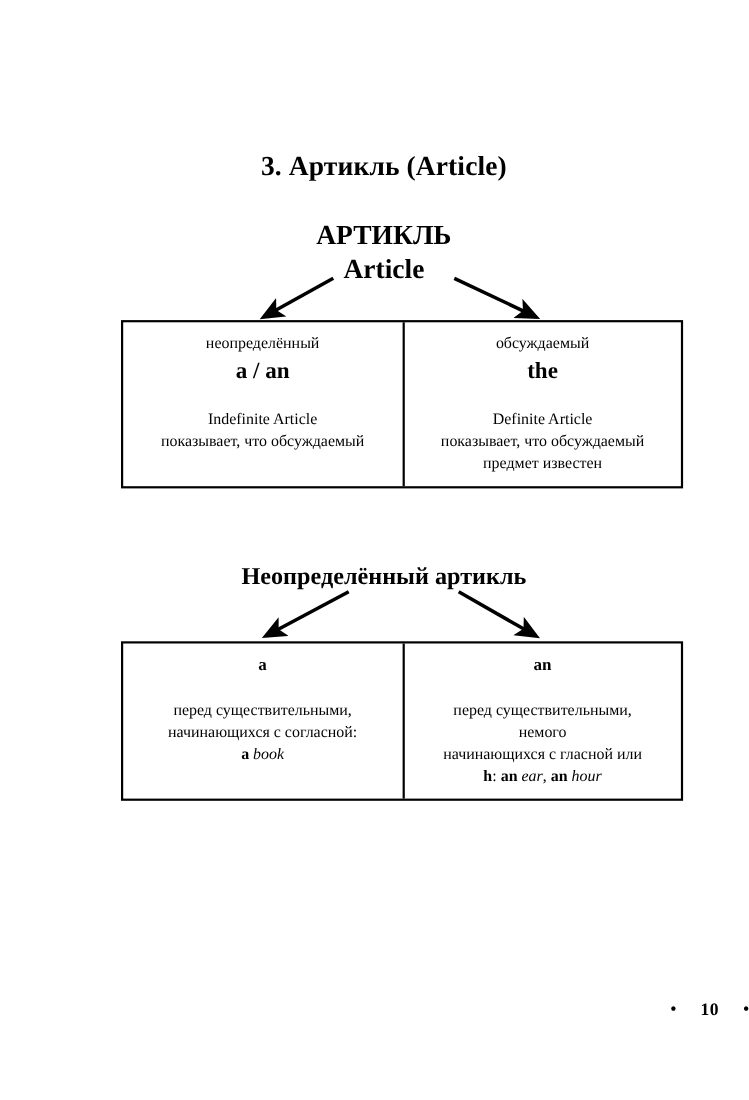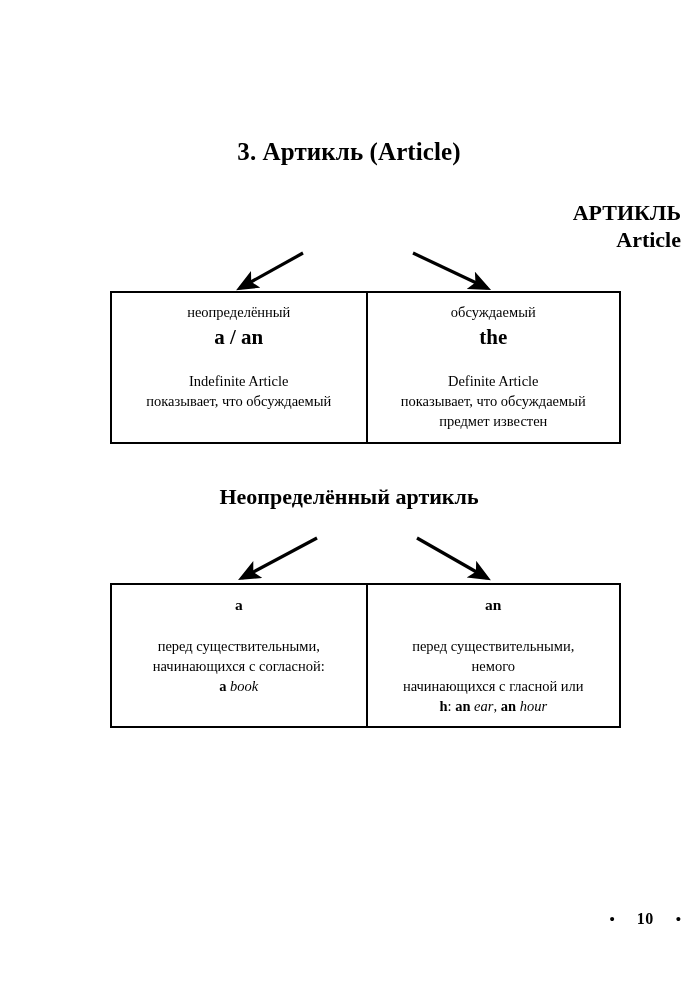--- a/index.html
+++ b/index.html
@@ -36,28 +36,27 @@
   .diagram-heading {
     position: absolute;
     left: 0;
     right: 0;
     text-align: center;
     font-weight: bold;
     line-height: 1.22;
   }
   #heading-article {
     top: 200px;
-    font-size: 22px;
-    text-align: right;
+    font-size: 25px;
   }
   #heading-article .line2 {
     display: block;
   }
   #heading-indefinite {
-    top: 484px;
+    top: 511px;
     font-size: 22px;
   }
 
   
   .arrows {
     position: absolute;
     left: 0;
     top: 0;
     width: 681px;
     height: 1000px;

